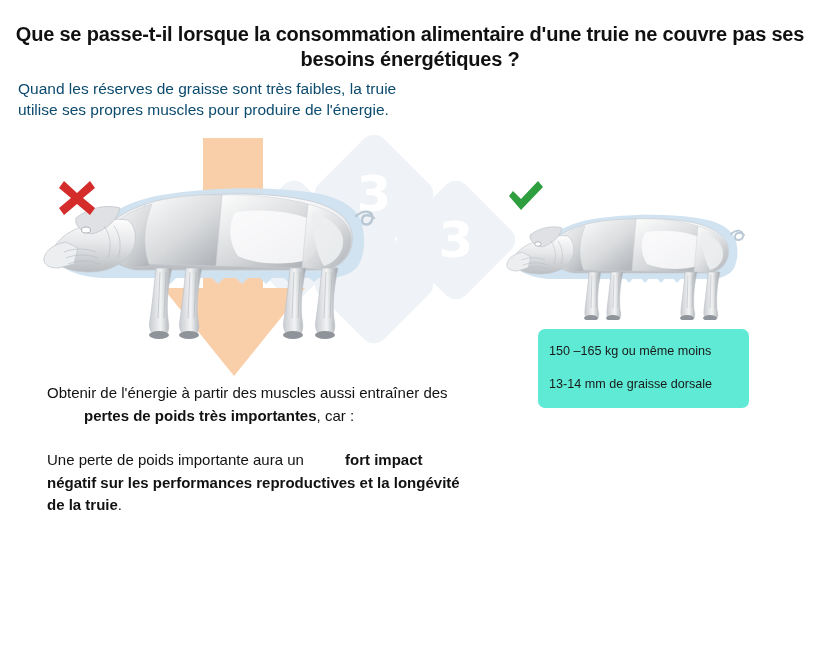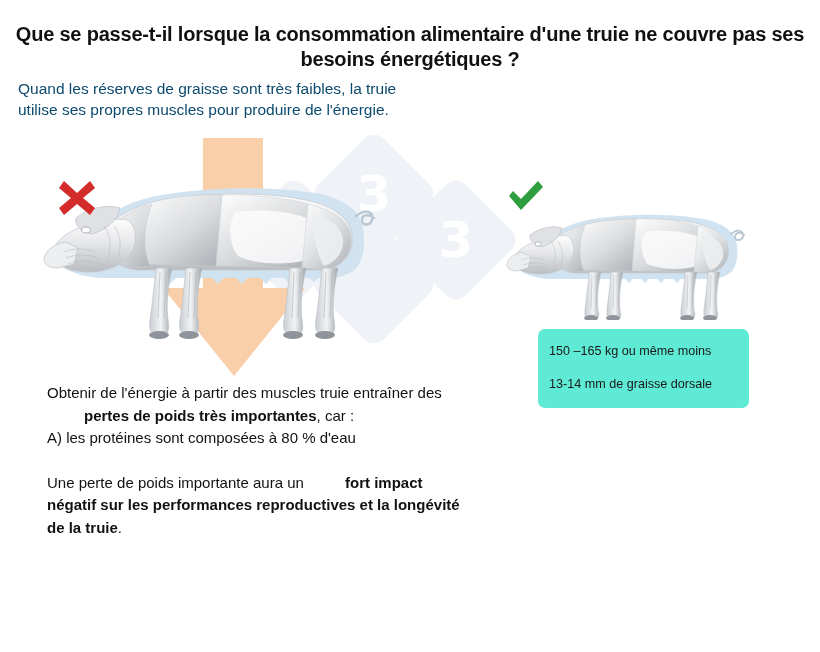--- a/index.html
+++ b/index.html
@@ -341,19 +341,18 @@
       <path d="M4,18 L8,13 L16,21 L33,3 L38,9 L16,32 Z" fill="#2e9e3e"></path>
     </svg>
   </div>
 
   <div class="info-box">
     <div class="info-line">150 –165 kg ou même moins</div>
     <div class="info-line">13-14 mm de graisse dorsale</div>
   </div>
 
   <div class="body-copy">
-    <p><span>Obtenir de l'énergie à partir des muscles truie entraîner des </span><b>pertes de poids très importantes</b><span>, car :</span></p>
-    <p>A) les protéines sont composées à 80 % d'eau</p>
+    <p><span>Obtenir de l'énergie à partir des muscles aussi entraîner des </span><b>pertes de poids très importantes</b><span>, car :</span></p>
     <div class="gap"></div>
     <p><span>Une perte de poids importante aura un </span><b>fort impact négatif sur les performances reproductives et la longévité de la truie</b><span>.</span></p>
   </div>
 
 </div>
 
 </body></html>

